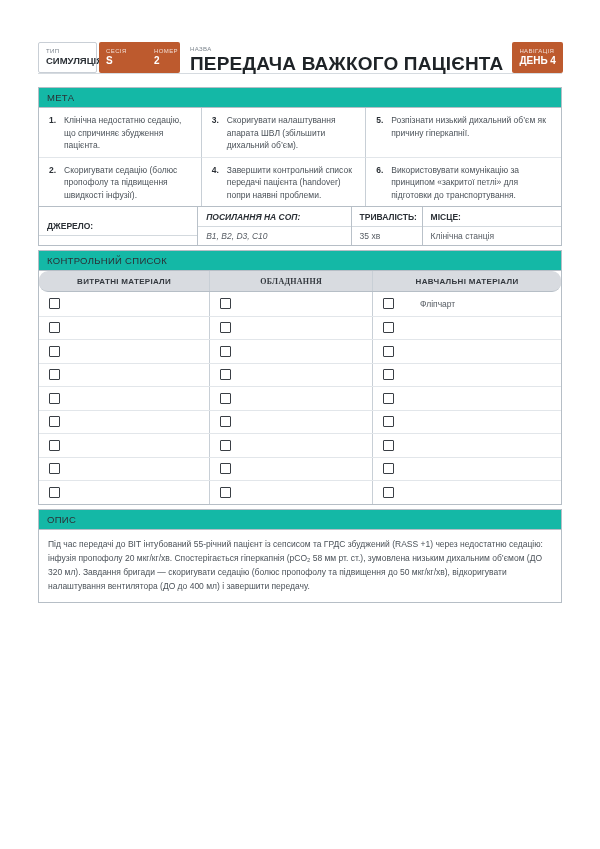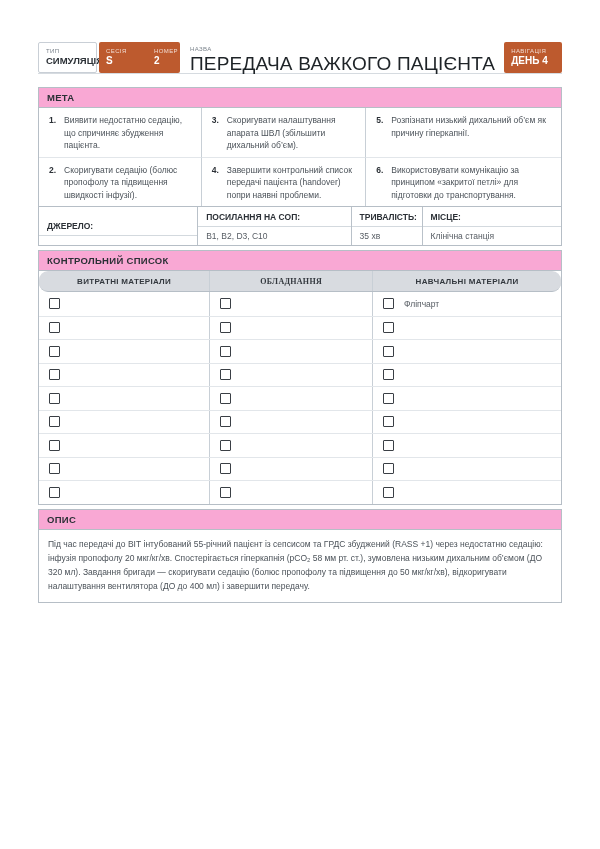--- a/index.html
+++ b/index.html
@@ -15,48 +15,48 @@
   .hlab { font-size:6px; letter-spacing:.4px; text-transform:uppercase; color:#7b838c; line-height:8px; white-space:nowrap; }
   .hval { font-size:9.5px; font-weight:bold; color:#2b3036; line-height:12px; white-space:nowrap; }
   .hwhite { background:#fff; border:1px solid #c9cfd6; border-radius:2px; width:59px; }
   .horange { background:#bd5a2e; border-radius:0; }
   .horange .hlab { color:rgba(255,255,255,.78); }
   .horange .hval { color:#ffffff; font-size:10px; }
   .hgroup { display:flex; }
   .hgroup .hcell:first-child { width:48px; border-radius:2px 0 0 2px; }
   .hgroup .hcell:last-child  { width:33px; border-radius:0 2px 2px 0; }
   .htitle { flex:1; padding-left:8px; justify-content:flex-start; padding-top:3px; }
-  .htitle-text { font-size:19px; font-weight:400; color:#1e2327; letter-spacing:.2px; line-height:21px; white-space:nowrap; }
+  .htitle-text { font-size:19px; font-weight:700; color:#1e2327; letter-spacing:.2px; line-height:21px; white-space:nowrap; }
   .hnav { width:58px; border-radius:2px; }
   
   section { border:1px solid #b6bec6; margin-bottom:4px; background:#fff; }
   section.first { margin-top:13px; }
-  .bar { background:#f9a8d4; border-bottom:1px solid #b6bec6; padding:4px 8px 4px 8px; font-size:9.5px; font-weight:bold; color:#2b3036; letter-spacing:.3px; }
+  .bar { background:#14b8a6; border-bottom:1px solid #b6bec6; padding:4px 8px 4px 8px; font-size:9.5px; font-weight:normal; color:#2b3036; letter-spacing:.3px; }
   
   .goal-grid { display:grid; grid-template-columns:31% 31.5% 37.5%; grid-template-rows:auto auto; grid-auto-flow:column; }
   .goal-cell { display:flex; padding:6px 8px 5px 10px; font-size:8.5px; line-height:12.5px; color:#4b5259; }
   .goal-cell.r1 { border-bottom:1px solid #e2e6ea; }
   .goal-cell.cl { border-left:1px solid #c8cfd6; }
   .gnum { font-weight:bold; color:#2b3036; width:15px; flex:0 0 15px; }
   .gtxt { flex:1; }
   
   .info-row { display:flex; border-top:1px solid #b6bec6;align-items:center; }
   .info-cell { display:flex; flex-direction:column; }
   .info-cell.cl { border-left:1px solid #b9c1c9; }
   .info-cell .ilab { font-size:8.5px; font-weight:bold; color:#2b3036; padding:5px 8px 4px 8px; border-bottom:1px solid #d3d9de; height:20px; }
   .info-cell .ival { font-size:8.5px; color:#565c63; padding:4px 8px 5px 8px; height:18px; white-space:nowrap; }
-  .w1 { width:30.3%; } .w2 { width:29.4%; } .w3 { width:13.6%; } .w4 { width:26.7%; }
+  .w1 { width:30.3%; } .w2 { width:29.4%;font-style:italic; } .w3 { width:13.6%; } .w4 { width:26.7%; }
   
   .ch-head { display:flex; background:#d8dbe0; border-bottom:1px solid #b6bec6;border-radius:9px; }
   .ch-hcell { font-size:8px; font-weight:bold; color:#33383e; text-align:center; padding:6px 4px 5px 4px; letter-spacing:.3px; }
   .ch-hcell.cl, .ch-cell.cl { border-left:1px solid #c8cfd6; }
   .c1 { width:32.6%; } .c2 { width:31.2%;font-family:Liberation Serif, serif; } .c3 { width:36.2%; }
   .ch-row { display:flex; height:23.5px; }
   .ch-row.bt { border-top:1px solid #e2e6ea; }
-  .ch-cell { display:flex; align-items:center; }
+  .ch-cell { display:flex; align-items:center;gap:16px; }
   .chk { width:11px; height:11px; border:1.6px solid #3a3f45; border-radius:1px; margin-left:10px; flex:0 0 11px; background:#fff; }
   .ch-label { font-size:8.5px; color:#565c63; margin-left:10px; white-space:nowrap; }
   
   .desc-body { padding:7px 9px 9px 9px; font-size:8.5px; line-height:14px; color:#4b5259; }
 </style>
 </head>
 <body>
 
 <div class="page">
 
@@ -83,21 +83,21 @@
       <span class="hlab">НАВІГАЦІЯ</span>
       <span class="hval">ДЕНЬ 4</span>
     </div>
   </header>
 
   <section class="first">
     <div class="bar">МЕТА</div>
     <div class="goal-grid">
         <div class="goal-cell r1">
           <span class="gnum">1.</span>
-          <span class="gtxt">Виявити недостатню седацію, що спричиняє збудження пацієнта.</span>
+          <span class="gtxt">Клінічна недостатню седацію, що спричиняє збудження пацієнта.</span>
         </div>
         <div class="goal-cell">
           <span class="gnum">2.</span>
           <span class="gtxt">Скоригувати седацію (болюс пропофолу та підвищення швидкості інфузії).</span>
         </div>
         <div class="goal-cell r1 cl">
           <span class="gnum">3.</span>
           <span class="gtxt">Скоригувати налаштування апарата ШВЛ (збільшити дихальний об’єм).</span>
         </div>
         <div class="goal-cell cl">

